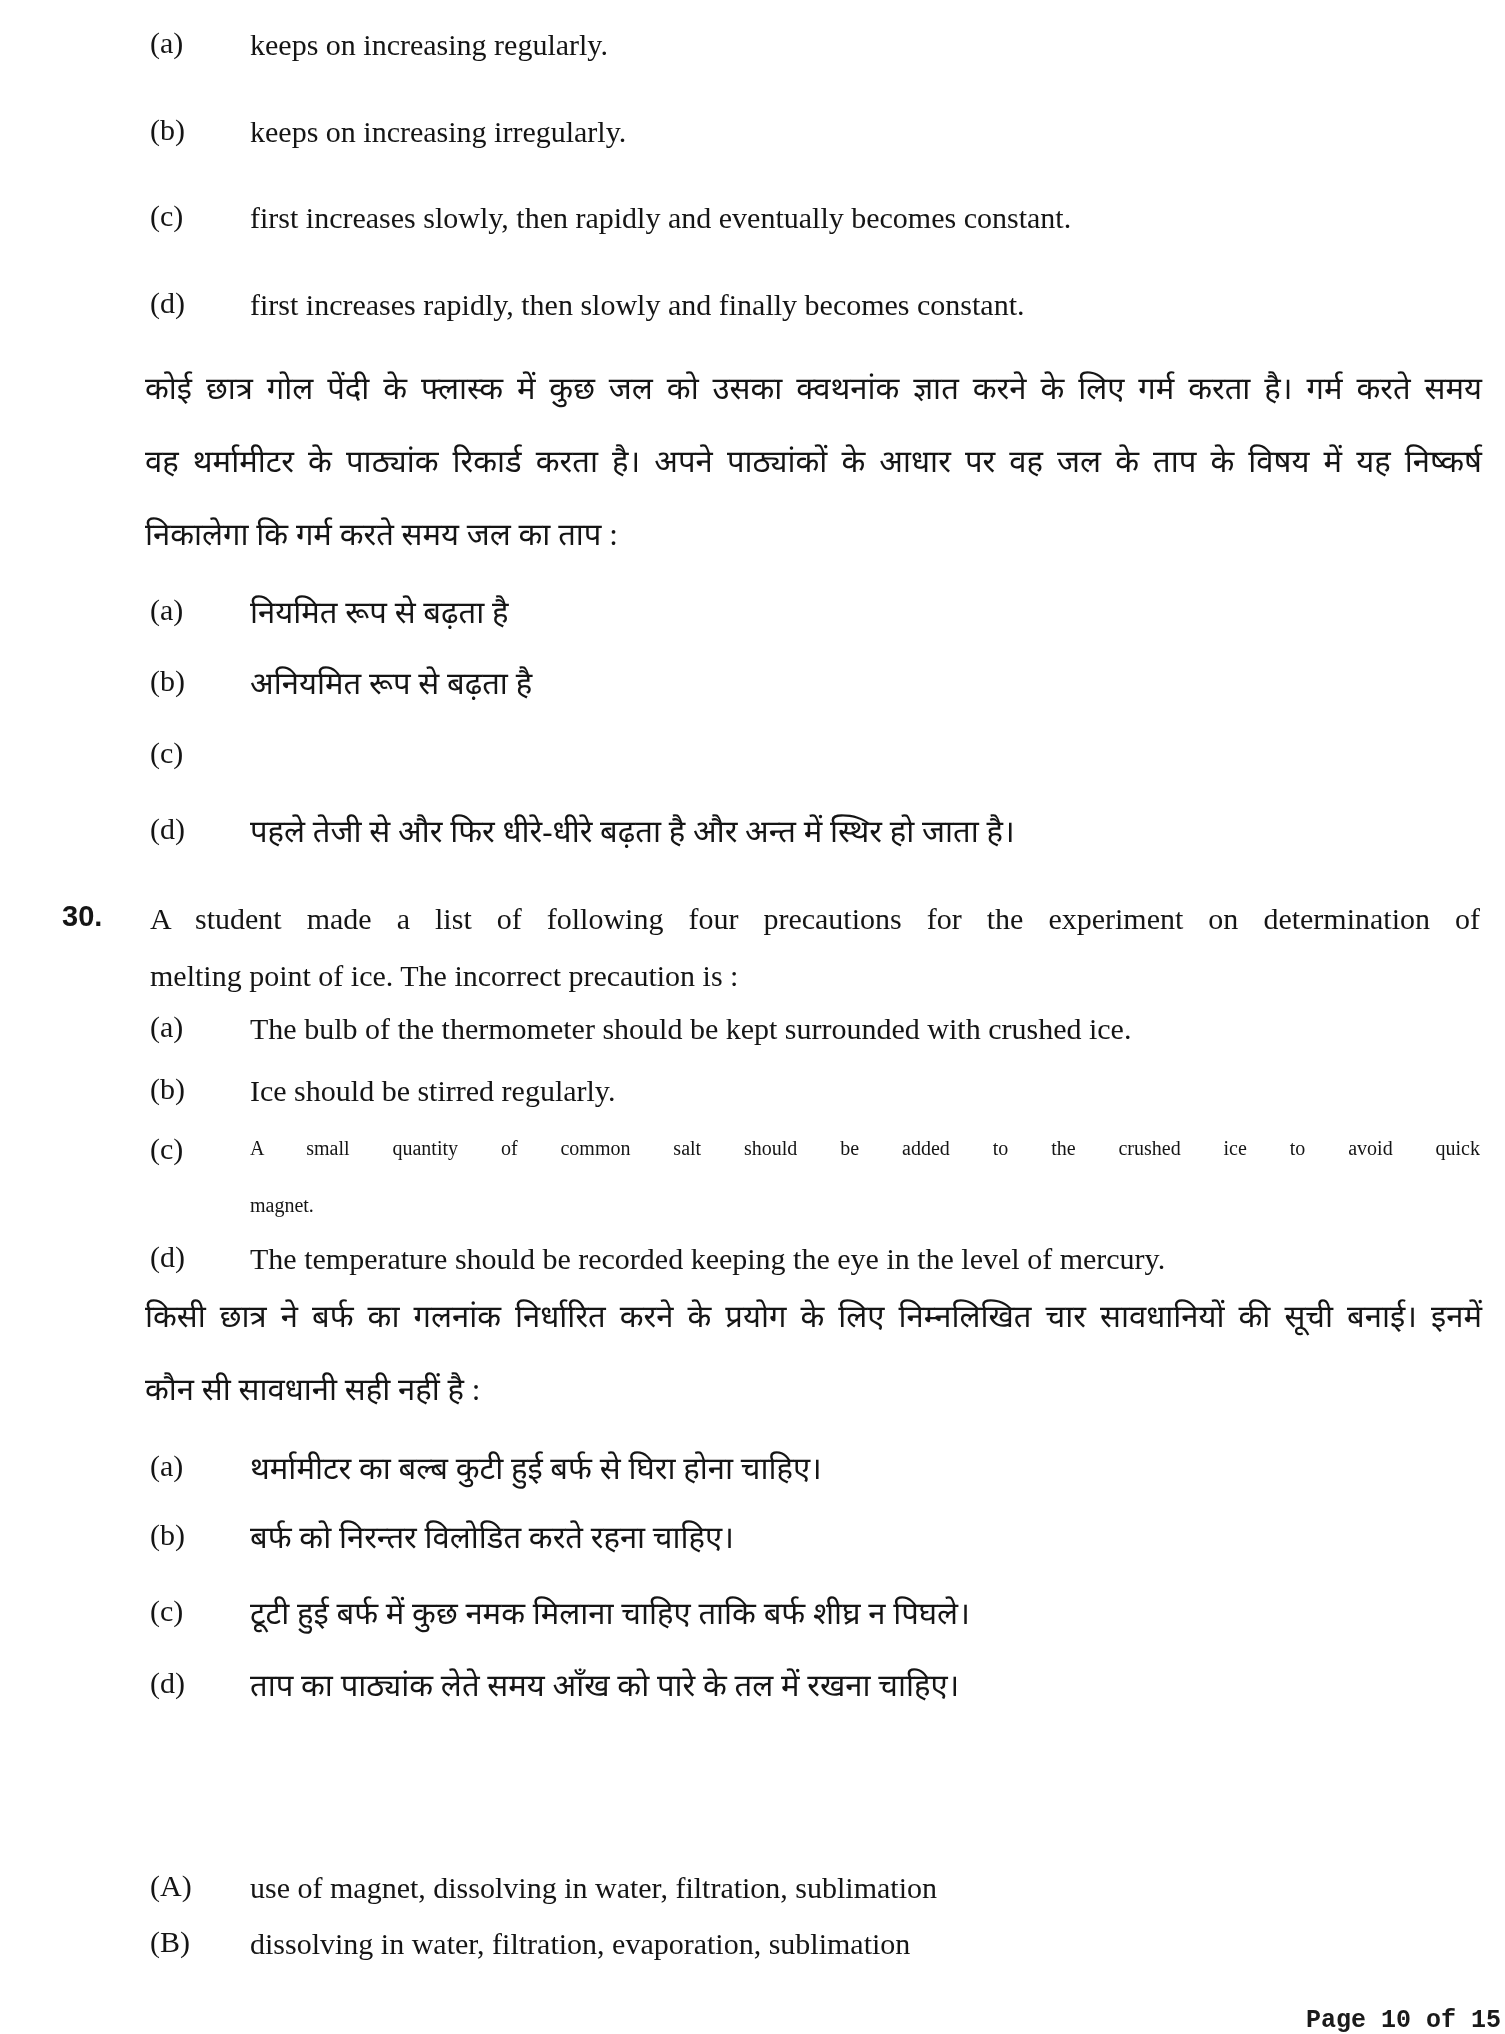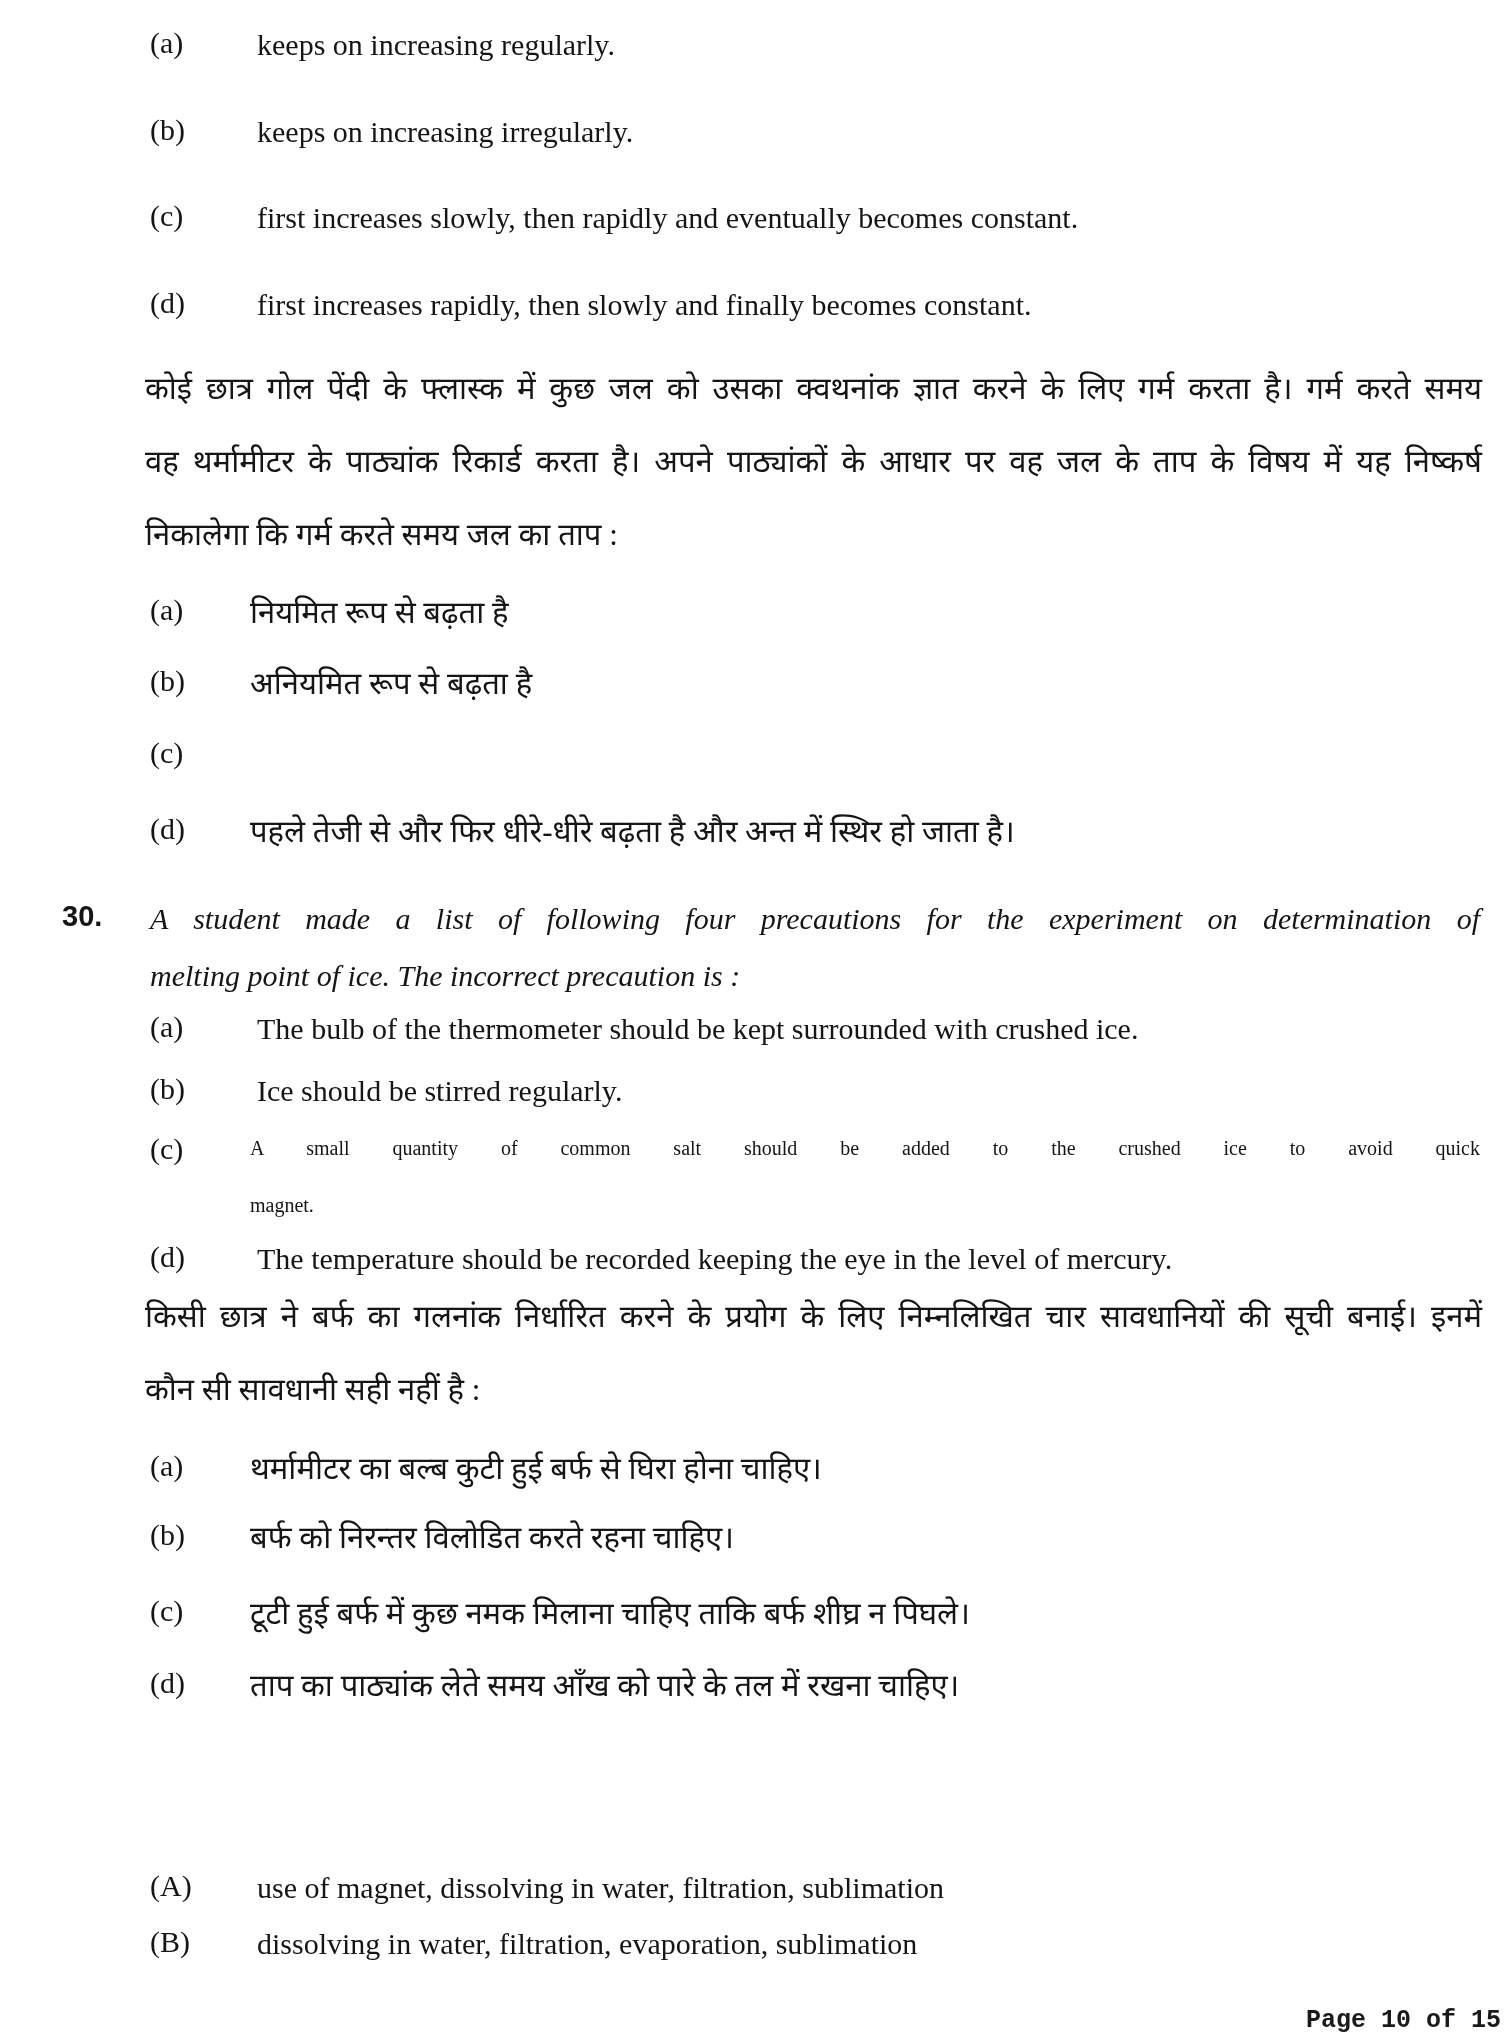--- a/index.html
+++ b/index.html
@@ -19,21 +19,21 @@
     width: 1332px;
     display: flex;
     align-items: flex-start;
   }
   .opt-label {
     flex: 0 0 100px;
     width: 100px;
     font-size: 30px;
   }
   .opt-text { font-size: 30px; }
-  .en .opt-text { font-size: 30px; line-height: 1.25; margin-left: 7px; }
+  .en .opt-text { font-size: 30px; line-height: 1.25; }
   .hi .opt-text { font-size: 31px; line-height: 1.3; }
   .opt-text-block { width: 1230px; line-height: 57px; font-size: 20px; }
   .para-hi {
     position: absolute;
     left: 145px;
     width: 1337px;
     font-size: 31px;
     line-height: 73px;
   }
   .qblock {
@@ -47,21 +47,20 @@
     top: 10px;
     font-family: "Liberation Sans", sans-serif;
     font-weight: bold;
     font-size: 29px;
     text-align: right;
   }
   .qtext {
     margin-left: 88px;
     font-size: 30px;
     line-height: 57px;
-    font-style: italic;
   }
   .jline { text-align: justify; text-align-last: justify; }
   .lline { text-align: left; text-align-last: left; }
   .footer {
     position: absolute;
     top: 2006px;
     right: 4px;
     font-family: Liberation Mono, monospace;
     font-weight: 700;
     font-size: 25px;

